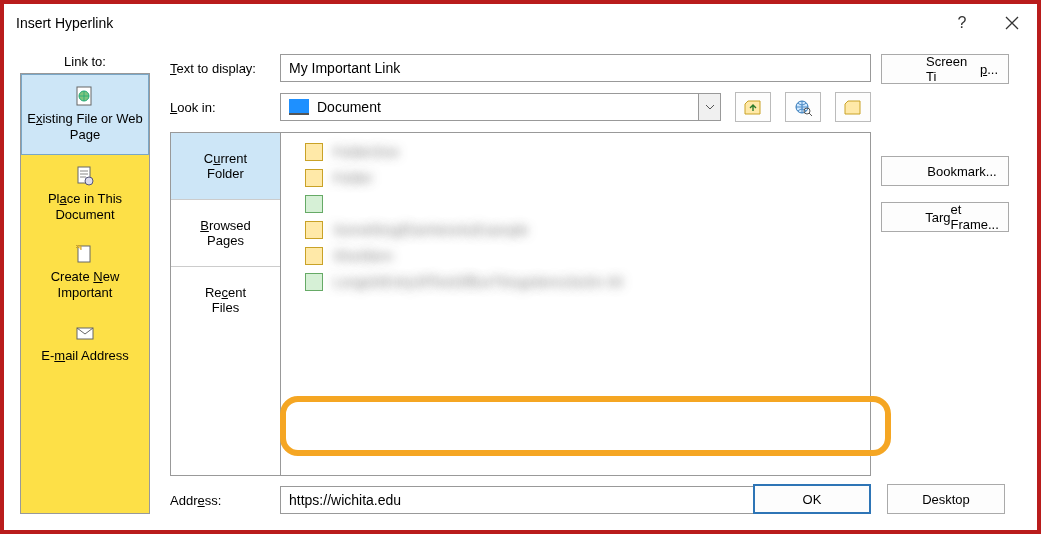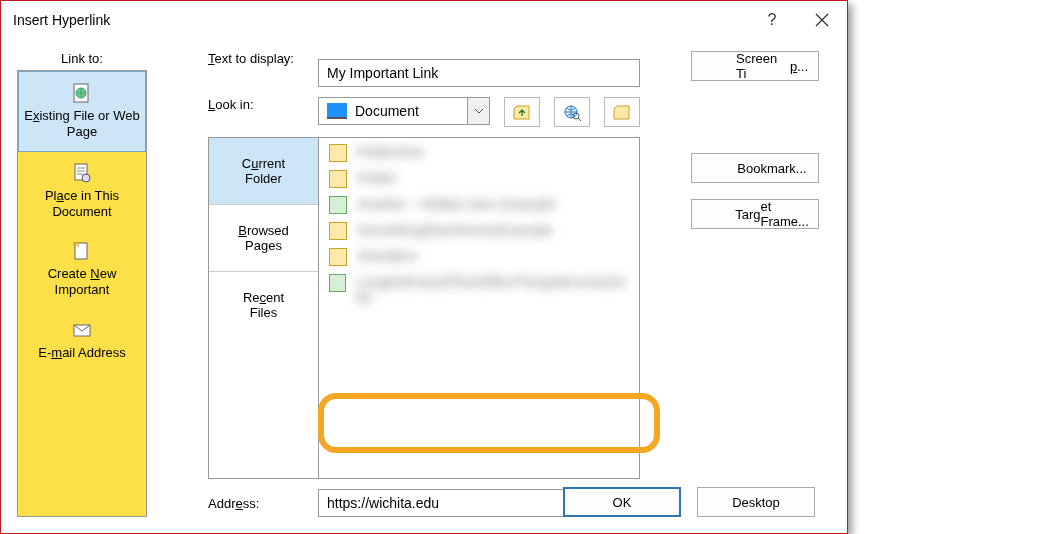--- a/index.html
+++ b/index.html
@@ -5,24 +5,24 @@
   * { box-sizing: border-box; }
   body {
     margin: 0;
     padding: 0;
     font-family: "Segoe UI", Tahoma, sans-serif;
     font-size: 12px;
     background: #fff;
     color: #000;
   }
   .dialog {
-    width: 848px;
+    width: 1041px;
     height: 534px;
     background: #fff;
-    border: 1px solid #b91c1c;
+    border: 4px solid #b91c1c;
     position: relative;
     box-shadow: 4px 4px 8px rgba(0,0,0,0.4);
   }
   .titlebar {
     height: 38px;
     display: flex;
     align-items: center;
     justify-content: space-between;
     padding-left: 12px;
     font-size: 14px;
@@ -35,21 +35,20 @@
     align-items: center;
     justify-content: center;
     font-size: 16px;
     color: #333;
     cursor: default;
   }
   .body {
     display: flex;
     padding: 12px 16px 16px 16px;
     height: calc(100% - 38px);
-    gap: 41px;
   }
   .leftcol {
     width: 130px;
     display: flex;
     flex-direction: column;
     align-items: center;
   }
   .leftcol .caption {
     font-size: 13px;
     margin-bottom: 4px;
@@ -81,30 +80,29 @@
     height: 22px;
   }
   .underline-accel { text-decoration: underline; }
   .midcol {
     flex: 1;
     display: flex;
     flex-direction: column;
     padding: 0 10px 0 20px;
     position: relative;
   }
-  .row { display: flex; margin-bottom: 10px; }
+  .row { display: flex; align-items: center; margin-bottom: 10px; }
   .row .lbl { width: 110px; font-size: 13px; }
   .text-input {
     flex: 1;
     height: 28px;
     border: 1px solid #999;
     font-size: 14px;
     padding: 2px 8px;
     background: #fff;
-    margin-top: 8px;
   }
   .lookin-select {
     flex: 1;
     height: 28px;
     border: 1px solid #999;
     display: flex;
     align-items: center;
     background: #fff;
   }
   .lookin-select .desk-icon {
@@ -147,21 +145,23 @@
   .file-pane {
     flex: 1;
     border: 1px solid #999;
     background: #fff;
     padding: 6px 10px;
     position: relative;
     overflow: hidden;
   }
   .file-row {
     display: flex;
+    align-items: center;
     height: 26px;
+    margin-left: 14px;
   }
   .file-row .fico {
     width: 18px; height: 18px; margin-right: 10px;
     border: 1px solid #c9a227; background: #ffe9a8;
   }
   .file-row .blur {
     color: transparent;
     text-shadow: 0 0 10px rgba(80,80,80,0.7);
     font-size: 14px;
     font-weight: 500;
@@ -340,21 +340,20 @@
           <div class="file-row">
               <span class="fico"></span>
               <span class="blur">FolderOne</span>
             </div>
           <div class="file-row">
               <span class="fico"></span>
               <span class="blur">Folder</span>
             </div>
           <div class="file-row">
               <span class="fico" style="background:#d6f0d6;border-color:#6a6"></span>
-              <span class="blur">Another – Hidden Item Example</span>
             </div>
           <div class="file-row">
               <span class="fico"></span>
               <span class="blur">SomethingElseHereAsExample</span>
             </div>
           <div class="file-row">
               <span class="fico"></span>
               <span class="blur">Shortitem</span>
             </div>
           <div class="file-row">

